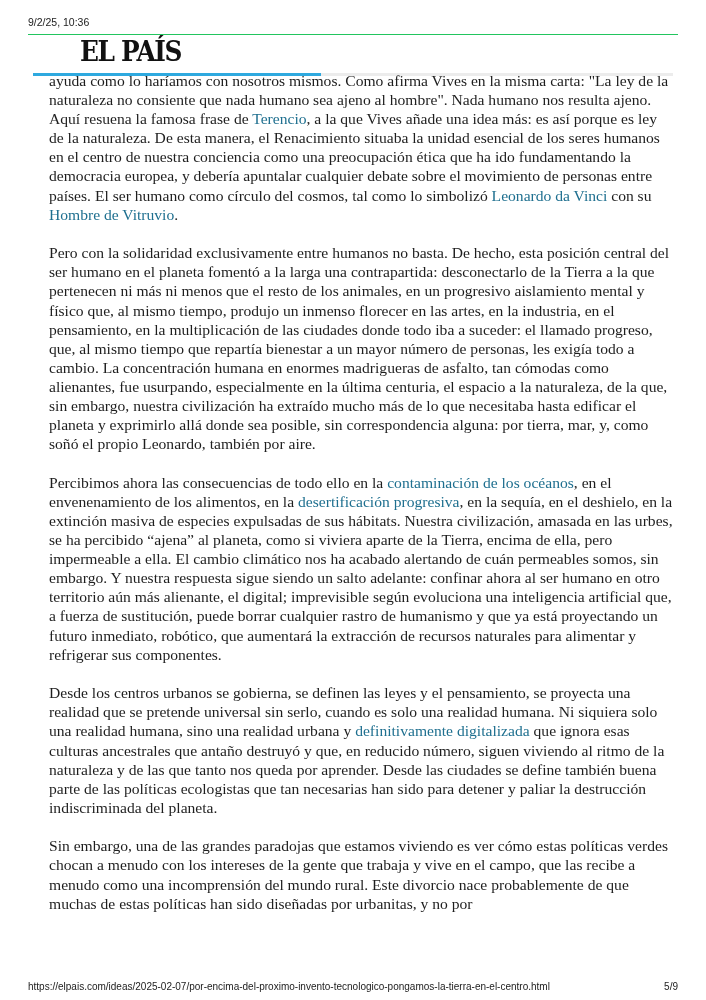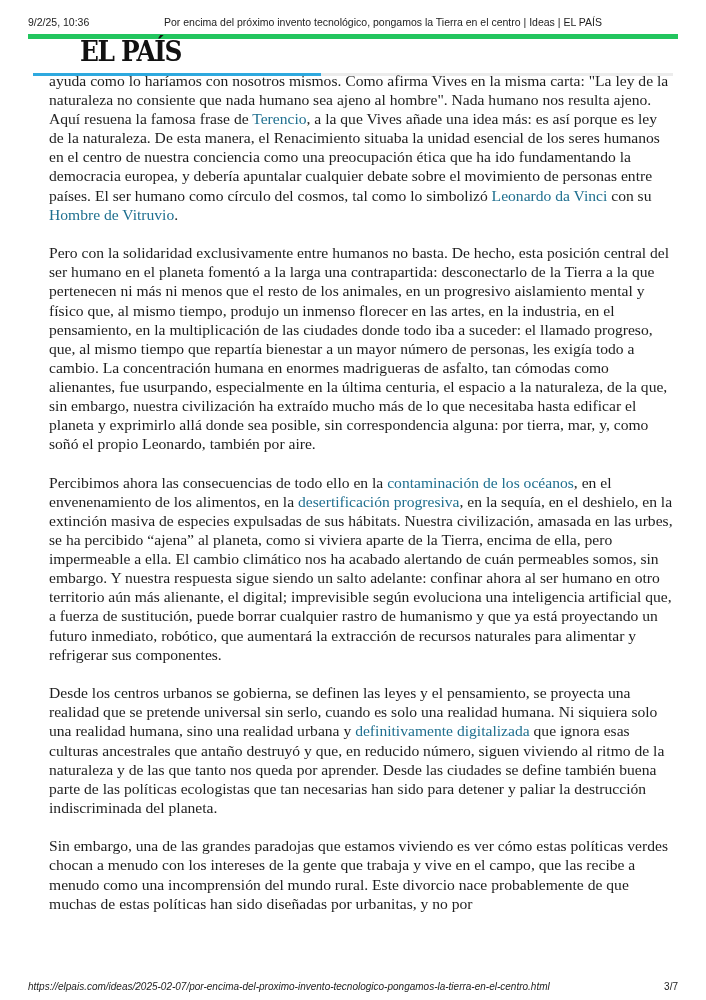--- a/index.html
+++ b/index.html
@@ -16,21 +16,21 @@
     }
     .print-header {
       position: absolute;
       top: 12px;
       left: 28px;
       right: 28px;
       height: 22px;
       font-family: "Liberation Sans", sans-serif;
       font-size: 10.5px;
       color: #222;
-      border-bottom: 5px solid #22c55e;
+      border-bottom: 1px solid #22c55e;
     }
     .print-header .date {
       position: absolute;
       left: 0;
       top: 4px;
     }
     .print-header .title {
       position: absolute;
       left: 0;
       right: 0;
@@ -85,46 +85,44 @@
       left: 28px;
       right: 28px;
       font-family: "Liberation Sans", sans-serif;
       font-size: 10px;
       color: #222;
     }
     .print-footer .url {
       position: absolute;
       left: 0;
       bottom: 0;
-      font-style: italic;
     }
     .print-footer .page {
       position: absolute;
       right: 0;
       bottom: 0;
     }
   </style>
 </head>
 <body>
 
 <div class="print-header">
   <span class="date">9/2/25, 10:36</span>
-  <span class="title">Por encima del próximo invento tecnológico, pongamos la Tierra en el centro | Ideas | EL PAÍS</span>
 </div>
 
 <div class="masthead">EL PAÍS</div>
 
 <div class="progress-track">
   <div class="progress-fill" id="progress-fill" style="width: 45%; background: rgb(46, 169, 223);"></div>
 </div>
 
 <div class="article" id="article">
     <p><span>ayuda como lo haríamos con nosotros mismos. Como afirma Vives en la misma carta: "La ley de la naturaleza no consiente que nada humano sea ajeno al hombre". Nada humano nos resulta ajeno. Aquí resuena la famosa frase de </span><a style="color: rgb(30, 111, 143);">Terencio</a><span>, a la que Vives añade una idea más: es así porque es ley de la naturaleza. De esta manera, el Renacimiento situaba la unidad esencial de los seres humanos en el centro de nuestra conciencia como una preocupación ética que ha ido fundamentando la democracia europea, y debería apuntalar cualquier debate sobre el movimiento de personas entre países. El ser humano como círculo del cosmos, tal como lo simbolizó </span><a style="color: rgb(30, 111, 143);">Leonardo da Vinci</a><span> con su </span><a style="color: rgb(30, 111, 143);">Hombre de Vitruvio</a><span>.</span></p>
     <p><span>Pero con la solidaridad exclusivamente entre humanos no basta. De hecho, esta posición central del ser humano en el planeta fomentó a la larga una contrapartida: desconectarlo de la Tierra a la que pertenecen ni más ni menos que el resto de los animales, en un progresivo aislamiento mental y físico que, al mismo tiempo, produjo un inmenso florecer en las artes, en la industria, en el pensamiento, en la multiplicación de las ciudades donde todo iba a suceder: el llamado progreso, que, al mismo tiempo que repartía bienestar a un mayor número de personas, les exigía todo a cambio. La concentración humana en enormes madrigueras de asfalto, tan cómodas como alienantes, fue usurpando, especialmente en la última centuria, el espacio a la naturaleza, de la que, sin embargo, nuestra civilización ha extraído mucho más de lo que necesitaba hasta edificar el planeta y exprimirlo allá donde sea posible, sin correspondencia alguna: por tierra, mar, y, como soñó el propio Leonardo, también por aire.</span></p>
     <p><span>Percibimos ahora las consecuencias de todo ello en la </span><a style="color: rgb(30, 111, 143);">contaminación de los océanos</a><span>, en el envenenamiento de los alimentos, en la </span><a style="color: rgb(30, 111, 143);">desertificación progresiva</a><span>, en la sequía, en el deshielo, en la extinción masiva de especies expulsadas de sus hábitats. Nuestra civilización, amasada en las urbes, se ha percibido “ajena” al planeta, como si viviera aparte de la Tierra, encima de ella, pero impermeable a ella. El cambio climático nos ha acabado alertando de cuán permeables somos, sin embargo. Y nuestra respuesta sigue siendo un salto adelante: confinar ahora al ser humano en otro territorio aún más alienante, el digital; imprevisible según evoluciona una inteligencia artificial que, a fuerza de sustitución, puede borrar cualquier rastro de humanismo y que ya está proyectando un futuro inmediato, robótico, que aumentará la extracción de recursos naturales para alimentar y refrigerar sus componentes.</span></p>
     <p><span>Desde los centros urbanos se gobierna, se definen las leyes y el pensamiento, se proyecta una realidad que se pretende universal sin serlo, cuando es solo una realidad humana. Ni siquiera solo una realidad humana, sino una realidad urbana y </span><a style="color: rgb(30, 111, 143);">definitivamente digitalizada</a><span> que ignora esas culturas ancestrales que antaño destruyó y que, en reducido número, siguen viviendo al ritmo de la naturaleza y de las que tanto nos queda por aprender. Desde las ciudades se define también buena parte de las políticas ecologistas que tan necesarias han sido para detener y paliar la destrucción indiscriminada del planeta.</span></p>
     <p><span>Sin embargo, una de las grandes paradojas que estamos viviendo es ver cómo estas políticas verdes chocan a menudo con los intereses de la gente que trabaja y vive en el campo, que las recibe a menudo como una incomprensión del mundo rural. Este divorcio nace probablemente de que muchas de estas políticas han sido diseñadas por urbanitas, y no por</span></p>
   </div>
 
 <div class="print-footer">
   <span class="url">https://elpais.com/ideas/2025-02-07/por-encima-del-proximo-invento-tecnologico-pongamos-la-tierra-en-el-centro.html</span>
-  <span class="page">3/7</span>
+  <span class="page">5/9</span>
 </div>
 
 </body></html>

